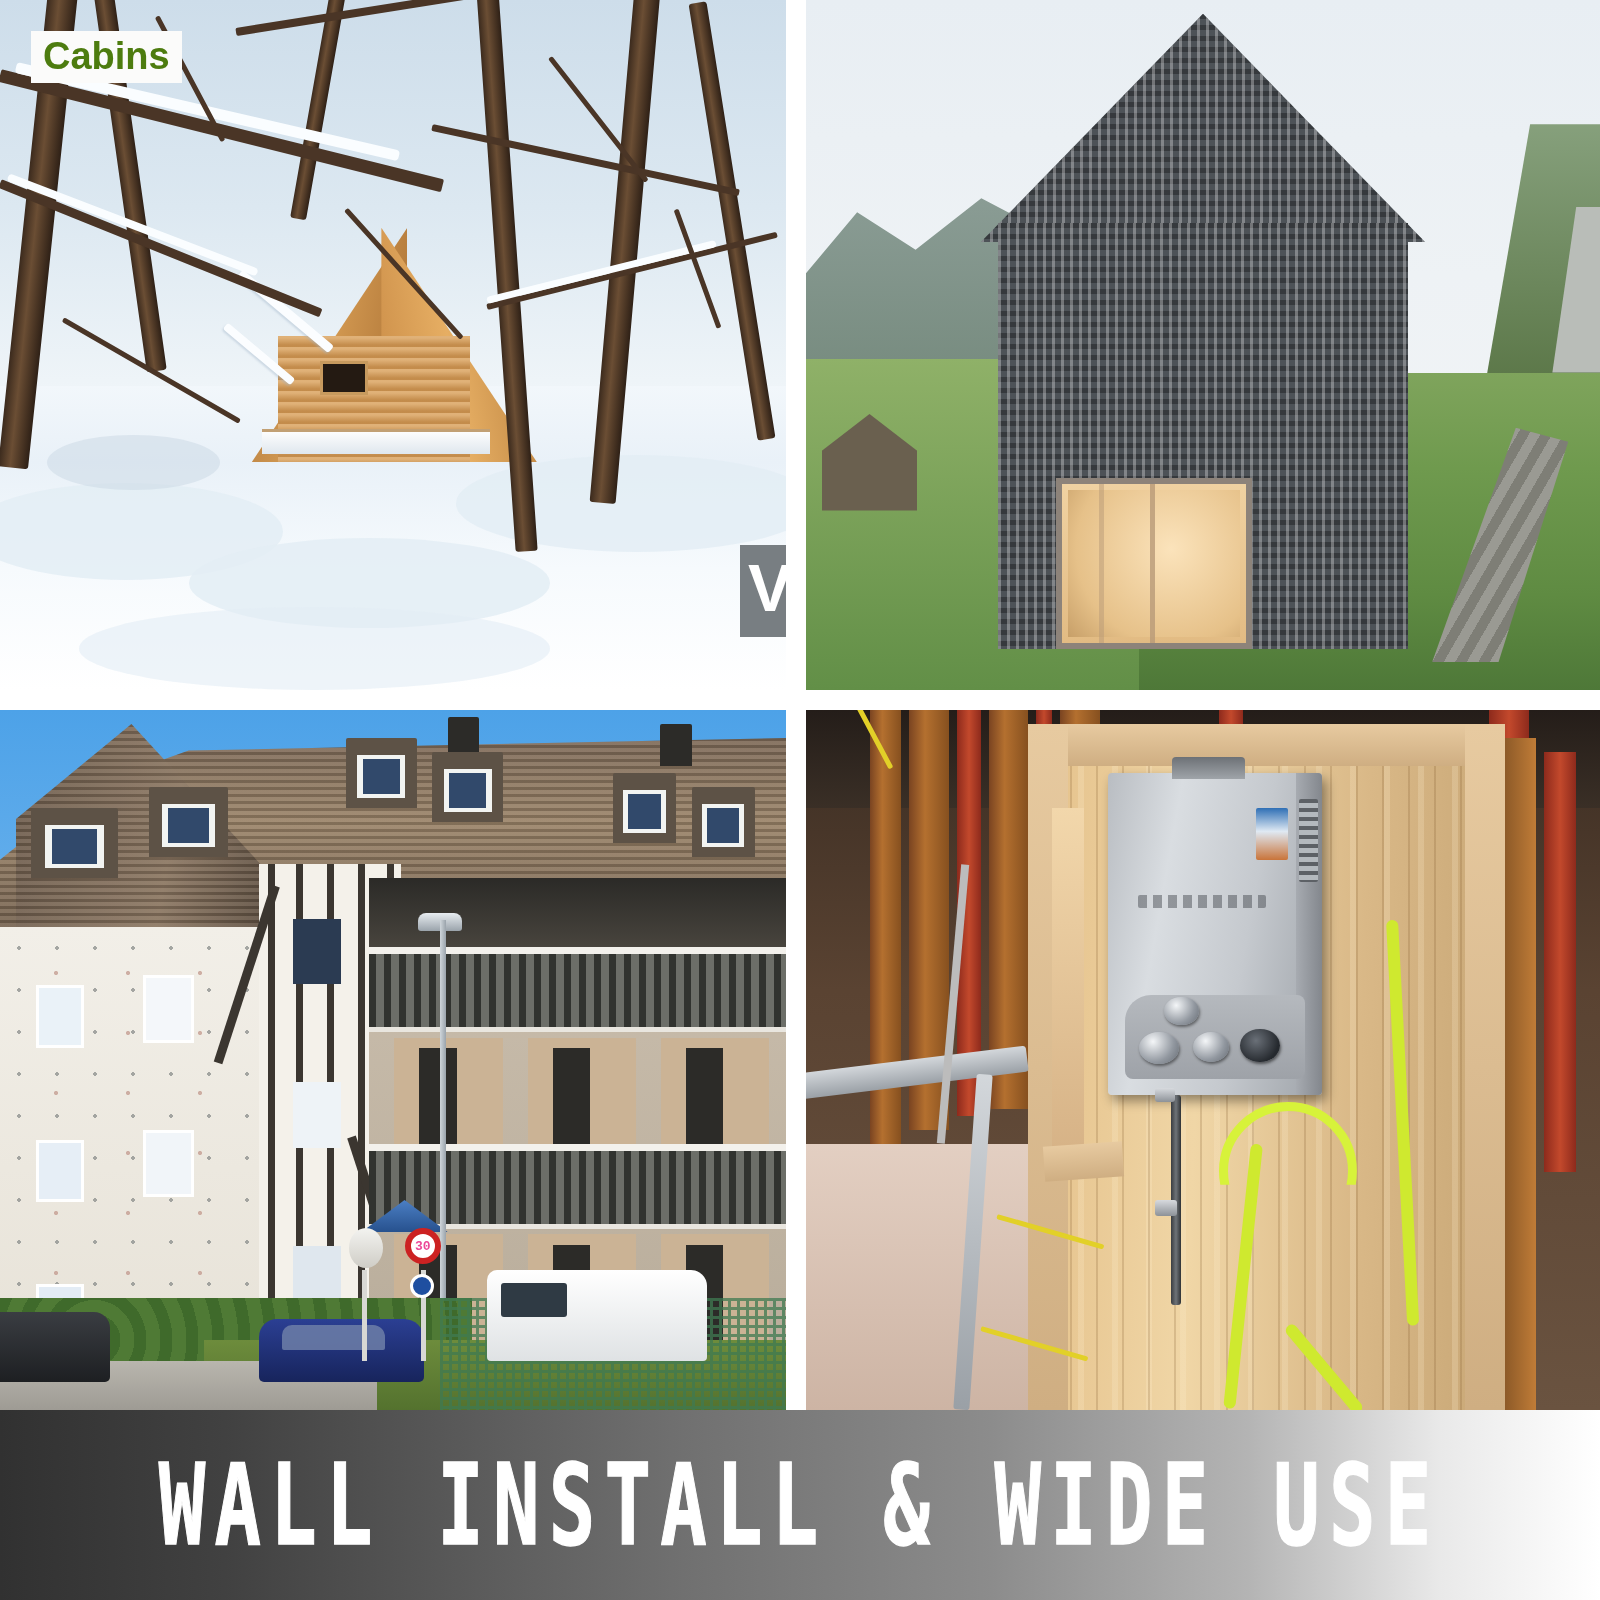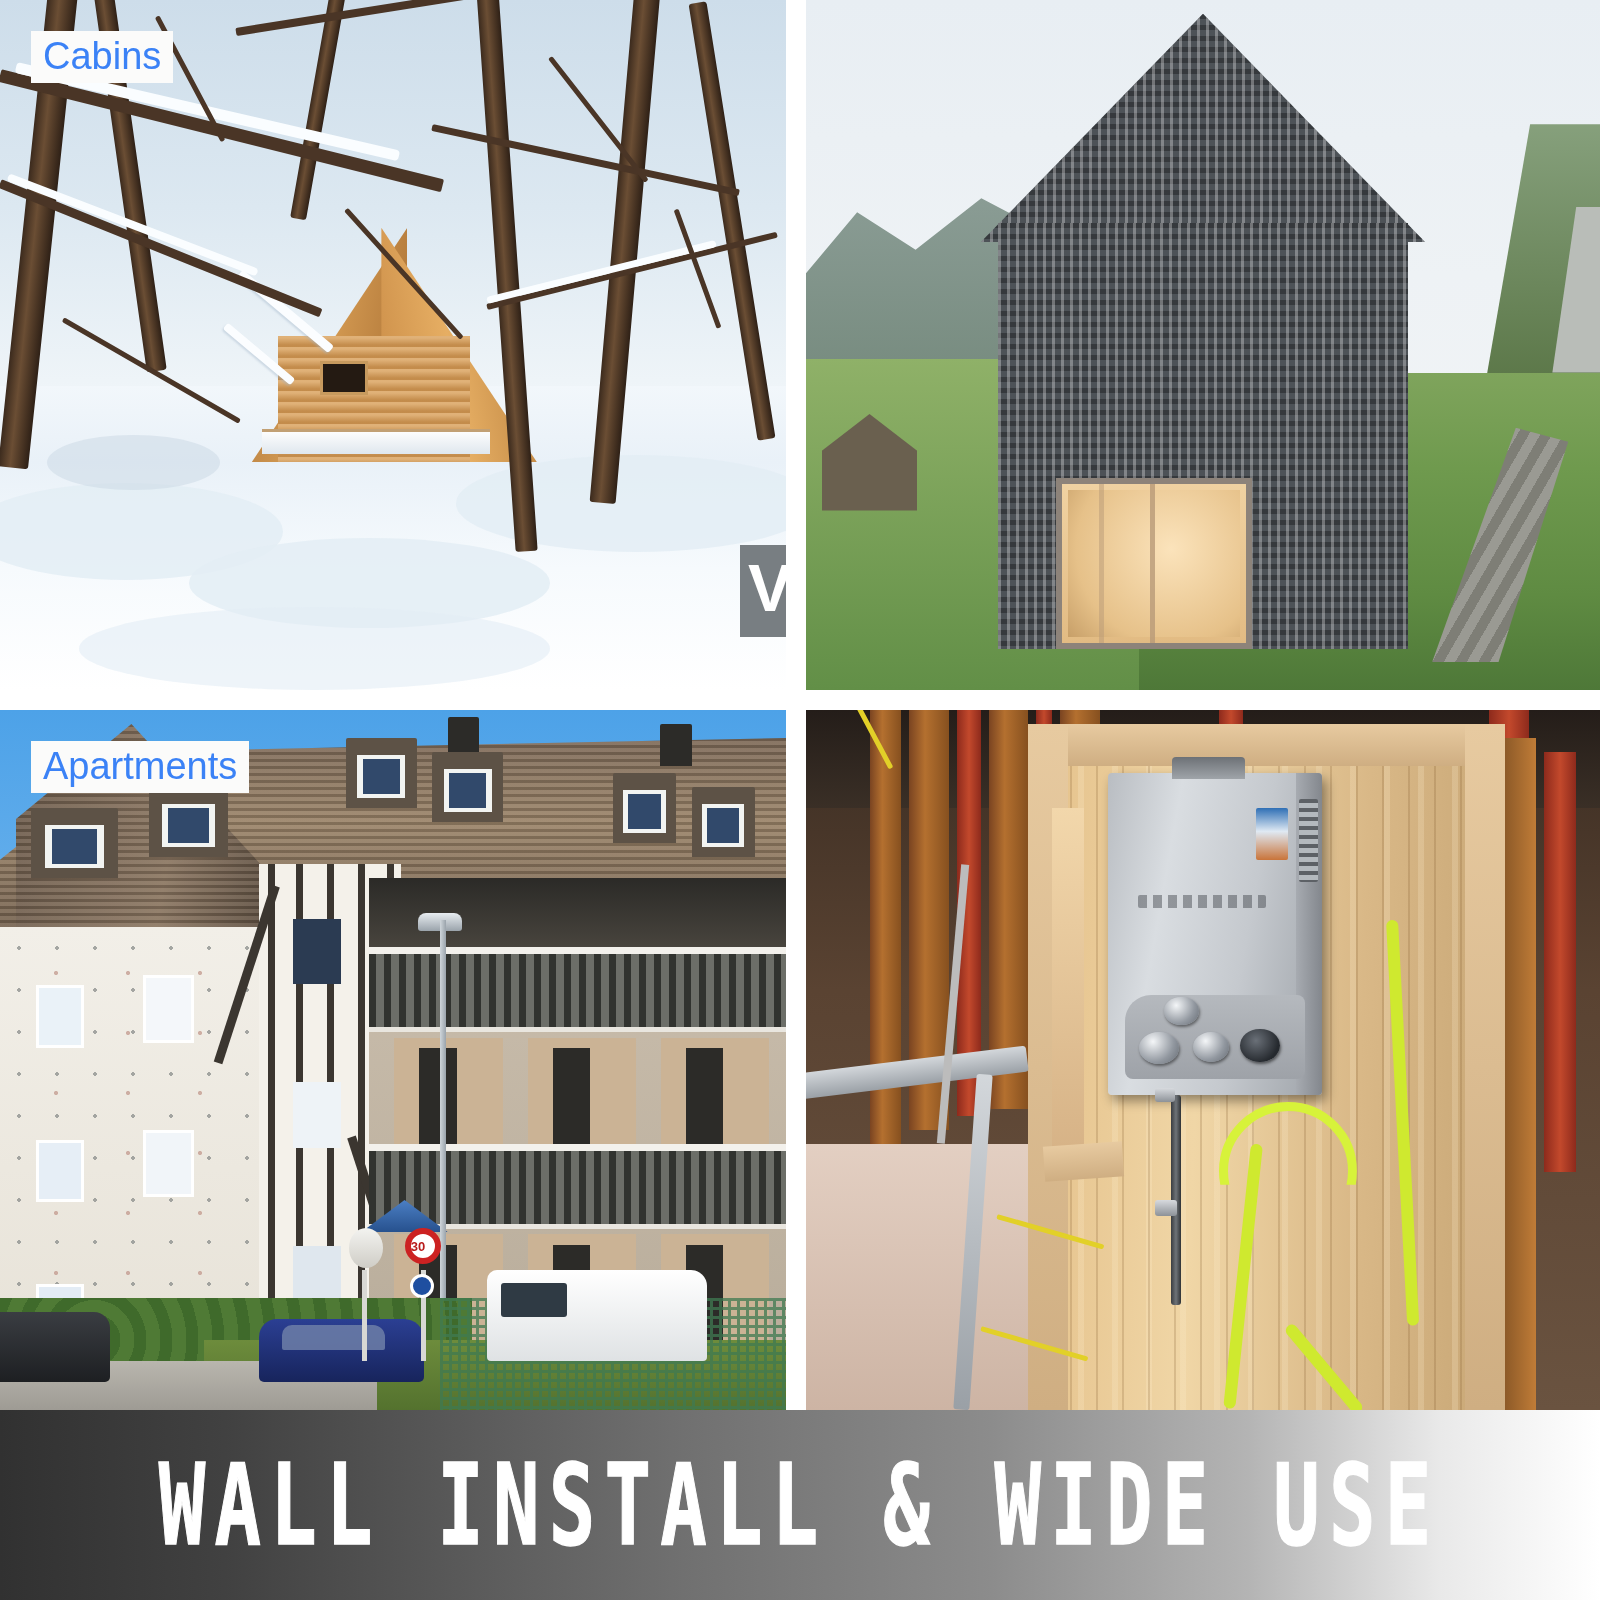--- a/index.html
+++ b/index.html
@@ -12,23 +12,23 @@
   .grid{position:absolute;left:0;top:0;width:1600px;height:1410px;background:#fff;}
   .cell{position:absolute;overflow:hidden;background:#ccc;}
   .cell.tl{left:0;top:0;width:786px;height:690px;}
   .cell.tr{left:806px;top:0;width:794px;height:690px;}
   .cell.bl{left:0;top:710px;width:786px;height:700px;}
   .cell.br{left:806px;top:710px;width:794px;height:700px;}
 
   .photo{position:absolute;left:0;top:0;width:100%;height:100%;overflow:hidden;}
 
   
-  .chip{position:absolute;background:#fbfbfa;color:#3b82f6;
+  .chip{position:absolute;background:#fbfbfa;color:#4d7c0f;
         font-size:38px;line-height:46px;padding:2px 12px 4px 12px;
-        font-family:"Liberation Sans",sans-serif;font-weight:400;white-space:nowrap;z-index:40;}
+        font-family:"Liberation Sans",sans-serif;font-weight:700;white-space:nowrap;z-index:40;}
   .chip.tl{left:31px;top:31px;}
   .chip.tr{left:31px;top:31px;}
   .chip.bl{left:31px;top:31px;}
 
   
   .wm{position:absolute;right:0;top:545px;width:46px;height:92px;background:rgba(110,116,120,.93);
       z-index:35;overflow:hidden;}
   .wm span{position:absolute;left:8px;top:10px;color:#fff;font-size:66px;line-height:66px;
            font-weight:700;font-family:"Liberation Sans",sans-serif;letter-spacing:-1px;}
 
@@ -145,21 +145,21 @@
   .ap-van{position:absolute;left:62%;top:80%;width:28%;height:13%;
       background:linear-gradient(#ffffff,#dfe2e4);border-radius:10px 16px 4px 4px;}
   .ap-van .w{position:absolute;left:6%;top:14%;width:30%;height:38%;background:#2f3a44;border-radius:3px;}
   .ap-car{position:absolute;left:33%;top:87%;width:21%;height:9%;
       background:linear-gradient(#2b3f93,#17245c);border-radius:18px 20px 5px 5px;}
   .ap-car .w{position:absolute;left:14%;top:10%;width:62%;height:40%;background:#6d7fa8;border-radius:10px 12px 2px 2px;opacity:.85;}
   .ap-car2{position:absolute;left:-6%;top:86%;width:20%;height:10%;
       background:linear-gradient(#3a3d42,#1d1f22);border-radius:14px 16px 5px 5px;}
   .sign{position:absolute;border-radius:50%;}
   .sign30{background:#fff;border:6px solid #cc2222;box-sizing:border-box;
-      color:#b91c1c;font-size:13px;font-weight:700;text-align:left;font-family:Liberation Sans, sans-serif;}
+      color:#ec4899;font-size:13px;font-weight:700;text-align:center;font-family:Liberation Mono, monospace;}
   .signblue{background:#1f4fa0;border:3px solid #fff;box-sizing:border-box;}
   .signpost{position:absolute;width:5px;background:#d8d8d4;}
 
   
   
   
   .wh-bg{position:absolute;inset:0;background:linear-gradient(#3a2c22,#5a4332 40%,#6a5340);}
   .wh-darkTop{position:absolute;left:0;top:0;width:100%;height:14%;
       background:linear-gradient(#241d19,#3a2f26);}
   .wh-redboard{position:absolute;background:linear-gradient(90deg,#8d2a1c,#c3492c,#8d2a1c);}
@@ -392,21 +392,20 @@
             <div class="w"></div>
           </div>
         <div class="ap-car2"></div>
 
         <div class="signpost" style="left:53.5%;top:80%;height:13%;"></div>
         <div class="sign sign30" style="left:51.5%;top:74%;width:36px;height:36px;line-height:26px;">30</div>
         <div class="sign signblue" style="left:52.2%;top:80.5%;width:24px;height:24px;"></div>
         <div class="signpost" style="left:46%;top:80%;height:13%;"></div>
         <div class="sign" style="left:44.4%;top:74%;width:34px;height:40px;border-radius:50%;background:linear-gradient(#f3f3f0,#cfcdc6);"></div>
 
-        <div class="chip bl">Apartments</div>
       </div>
     </div>
 
     <div class="cell br">
       <div class="photo">
         <div class="wh-bg"></div>
         <div class="wh-darkTop"></div>
 
         <div class="wh-slat" style="left:8%;top:0;width:4%;height:62%;"></div>
         <div class="wh-slat" style="left:13%;top:0;width:5%;height:60%;"></div>

